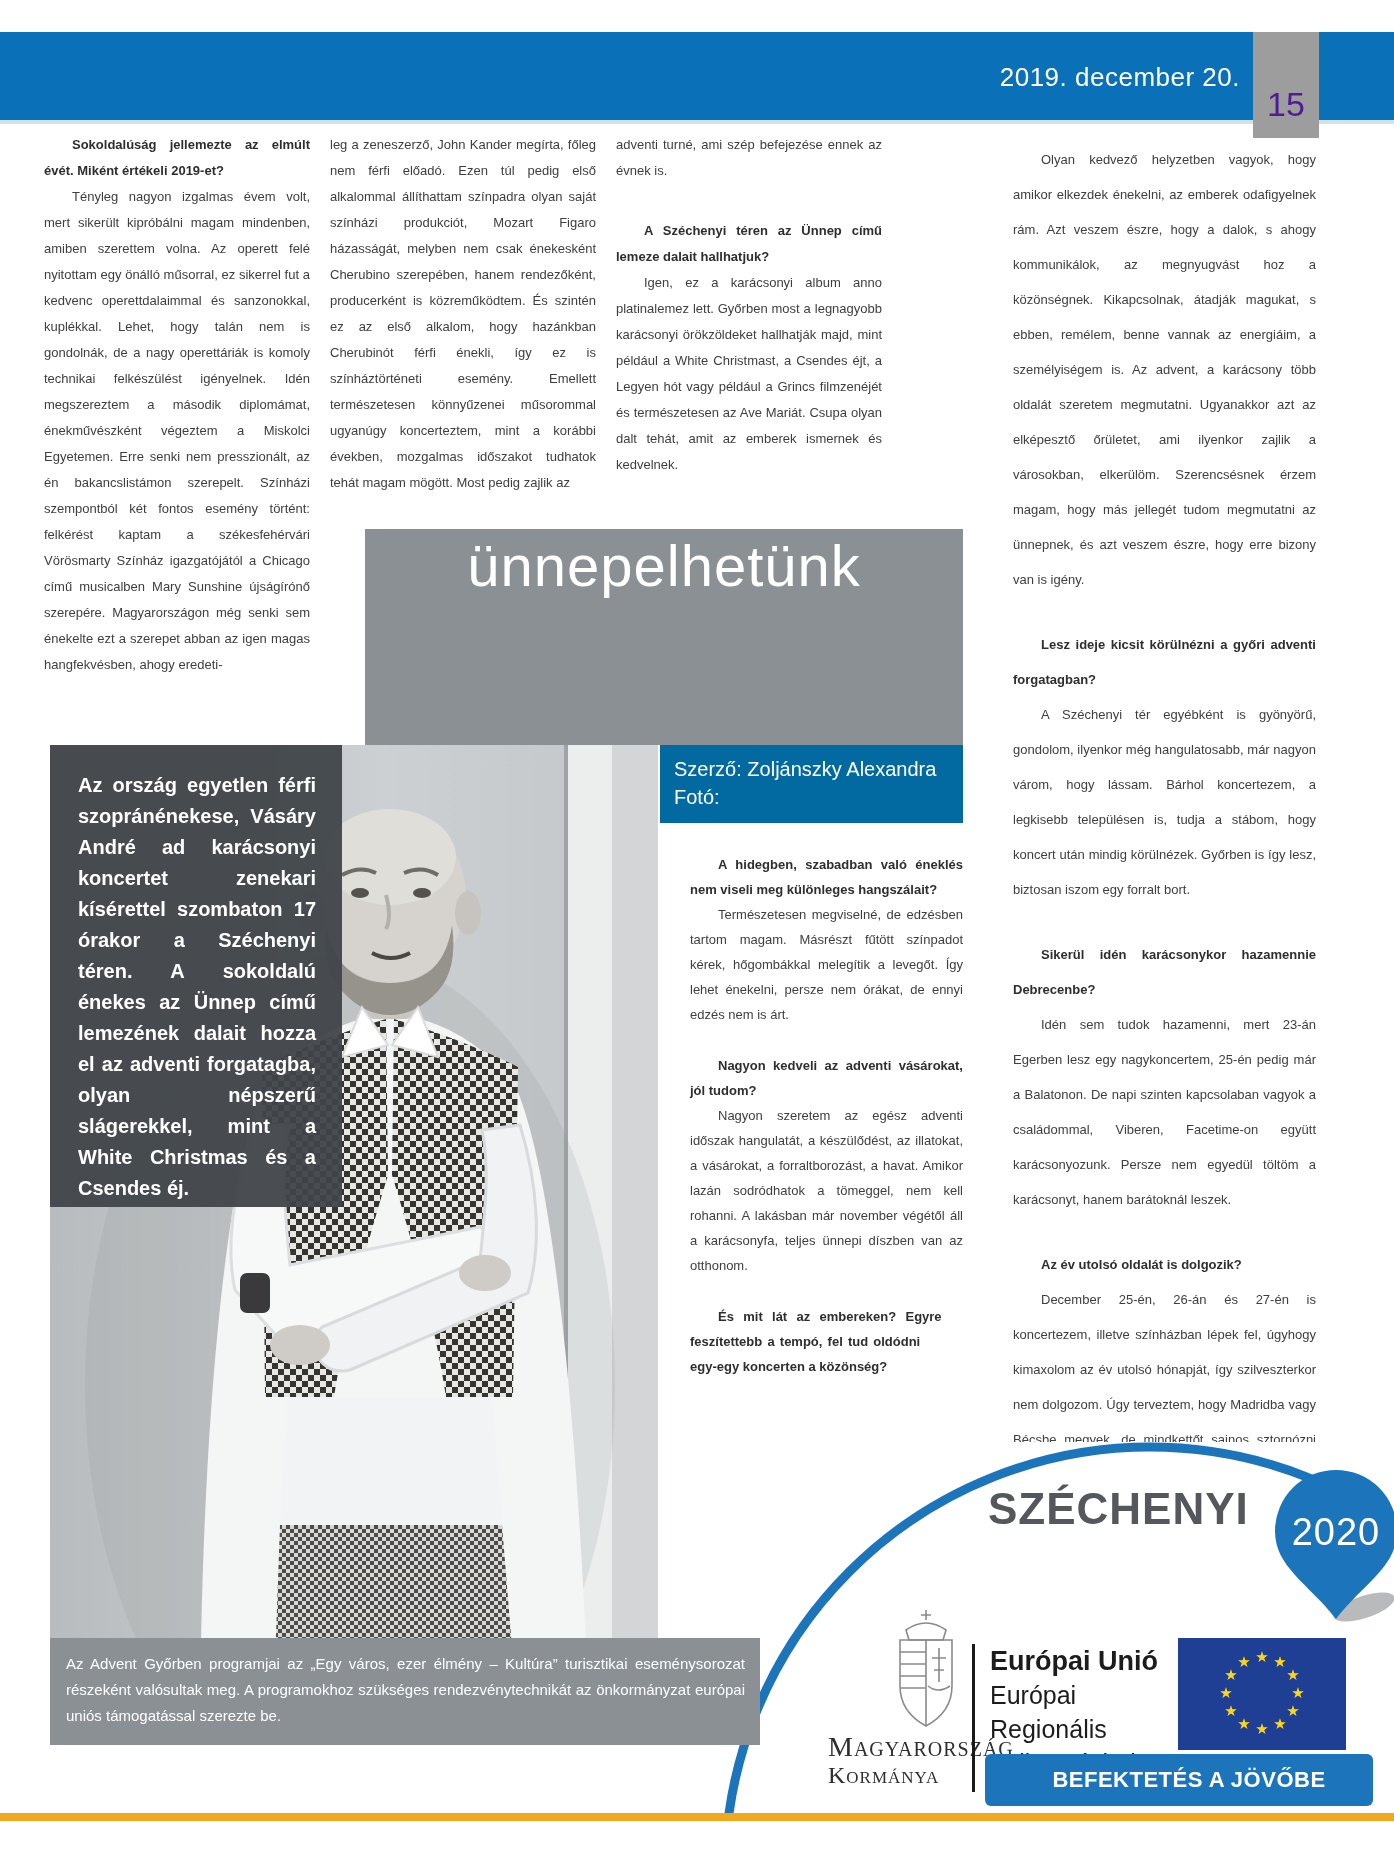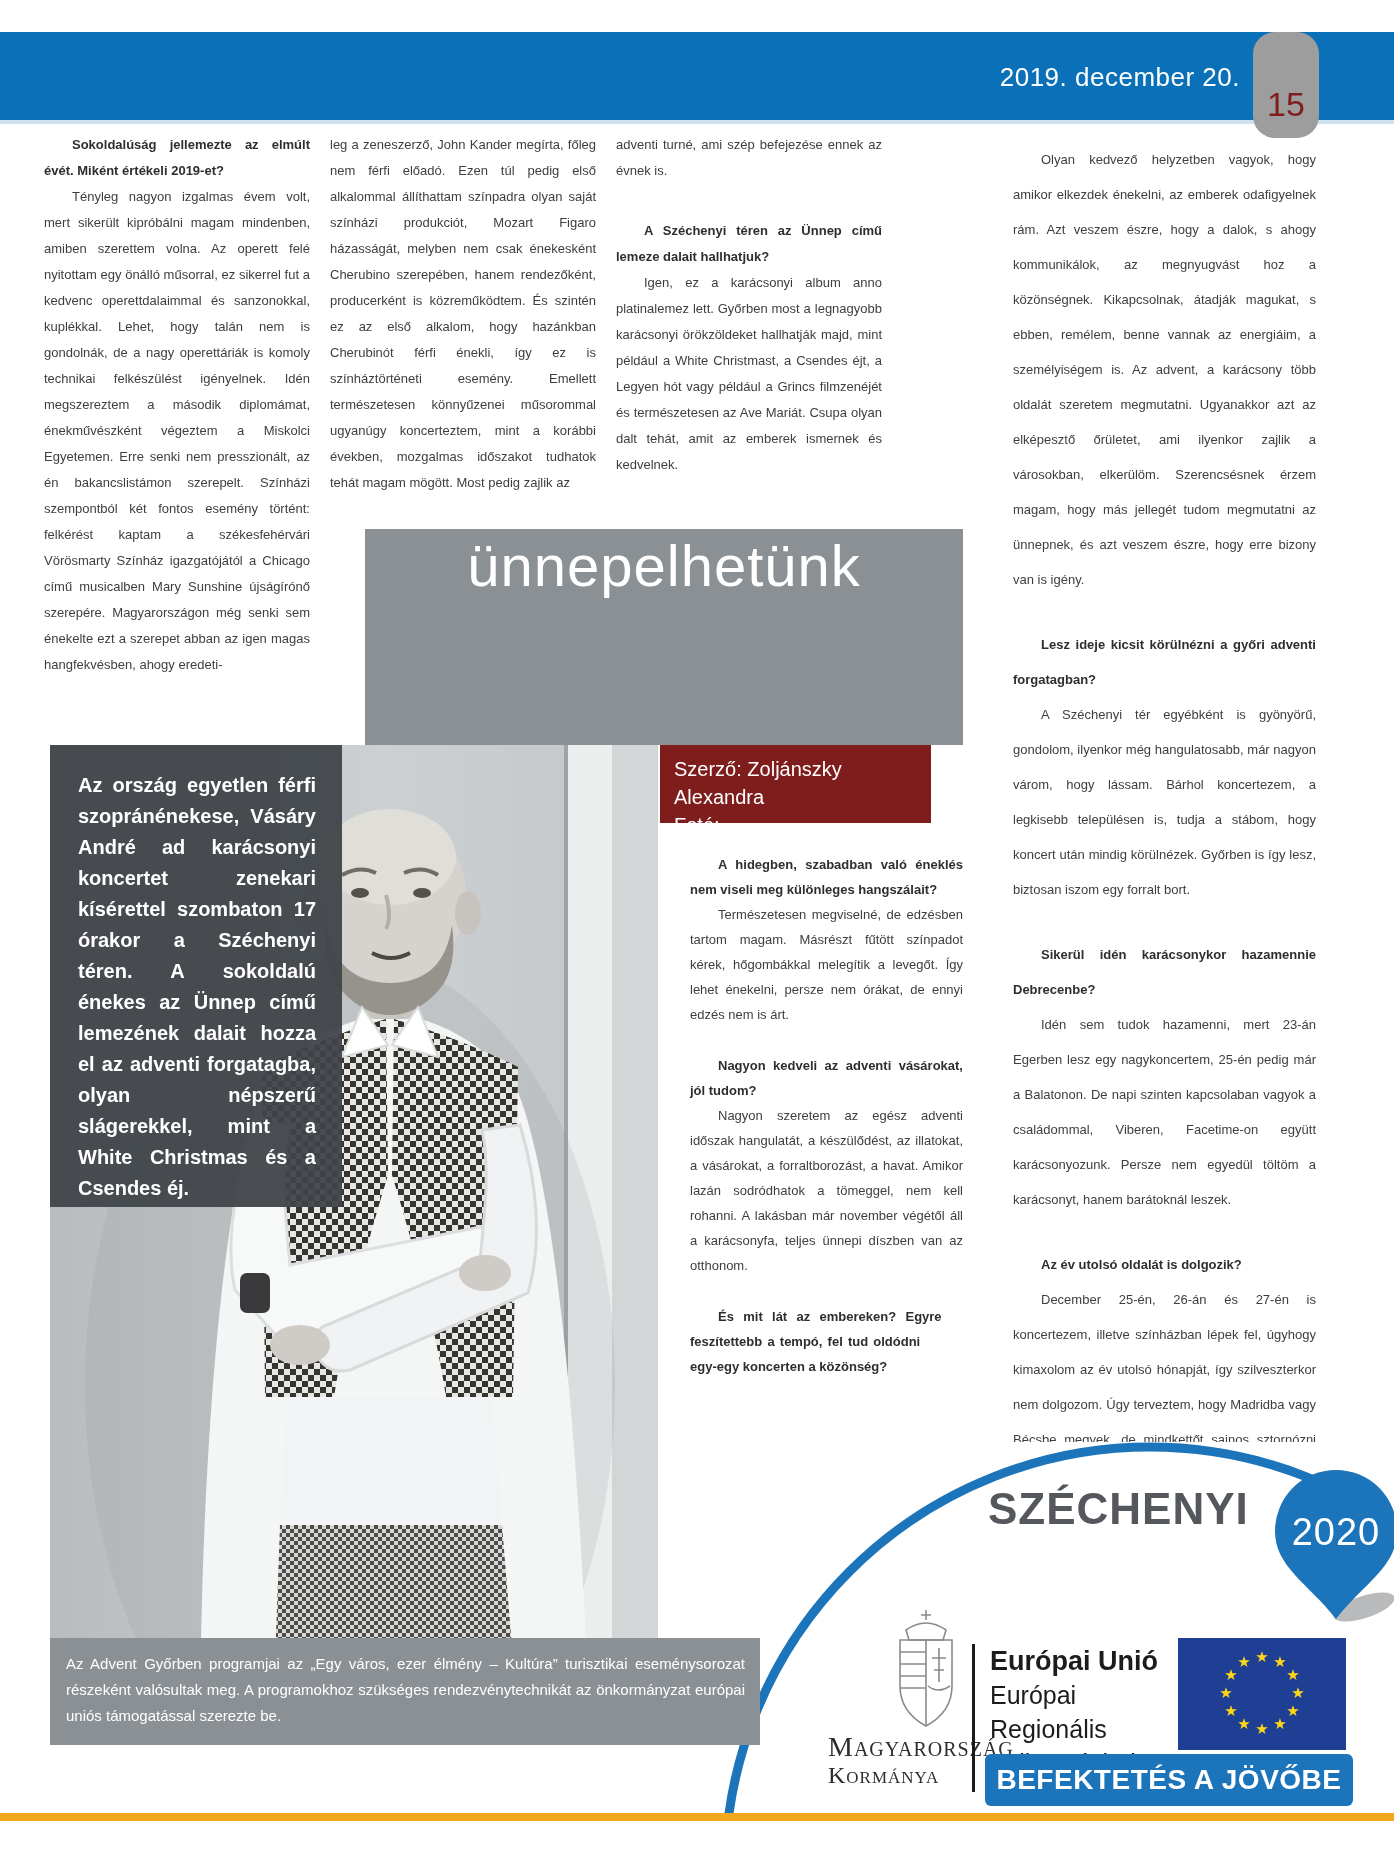--- a/index.html
+++ b/index.html
@@ -3,43 +3,43 @@
 <meta charset="utf-8">
 <style>
   html,body{margin:0;padding:0;background:#ffffff;}
   .page{position:relative;width:1394px;height:1861px;background:#fff;overflow:hidden;
         font-family:"Liberation Sans","DejaVu Sans",sans-serif;color:#3d3d3d;margin-top:32px;}
   .abs{position:absolute;}
   
   .hdr{left:0;top:0;width:1394px;height:88px;background:#0a70b7;}
   .hdr-line{left:0;top:88px;width:1394px;height:4px;background:#cfe2f0;}
   .hdr-date{top:30px;right:154px;color:#fff;font-size:26px;letter-spacing:.5px;}
-  .pagenum{left:1253px;top:0;width:66px;height:106px;background:#9d9d9d;color:#7f1d1d;
-           font-size:34px;display:flex;align-items:flex-end;justify-content:center;padding-bottom:14px;box-sizing:border-box;border-radius:22px;}
+  .pagenum{left:1253px;top:0;width:66px;height:106px;background:#9d9d9d;color:#4c1d95;
+           font-size:34px;display:flex;align-items:flex-end;justify-content:center;padding-bottom:14px;box-sizing:border-box;}
   
   .bodytext{font-size:13px;line-height:26px;text-align:justify;color:#3e3e3e;hyphens:auto;}
   .bodytext p{margin:0;text-indent:28px;}
   .bodytext p.noindent{text-indent:0;}
   .bodytext p.q{font-weight:bold;color:#2e2e2e;}
   .bodytext p.gap{margin-top:34px;}
   .col1{left:44px;top:100px;width:266px;height:585px;overflow:hidden;}
   .col2{left:330px;top:100px;width:266px;height:392px;overflow:hidden;}
   .col3{left:616px;top:100px;width:266px;height:392px;overflow:hidden;}
   .midcol{left:690px;top:820px;width:273px;height:760px;line-height:25px;overflow:visible;}
   .midcol p.gap{margin-top:26px;}
   .col4{left:1013px;top:110px;width:303px;height:1300px;line-height:35px;overflow:hidden;}
   .col4 p.gap{margin-top:30px;}
   .arc-spacer{float:right;width:126px;height:152px;margin-left:4px;
               shape-outside:polygon(100% 0,100% 100%,0 100%);}
   
   .titlebox{left:365px;top:497px;width:598px;height:216px;background:#8a9094;color:#fff;
             text-align:center;font-weight:300;}
   .titlebox .t1,.titlebox .t2{font-size:58px;line-height:74px;letter-spacing:1px;}
   .titlebox .t1{margin-top:26px;}
-  .byline{left:660px;top:713px;width:271px;height:78px;background:#7f1d1d;color:#fff;
+  .byline{left:660px;top:713px;width:303px;height:78px;background:#0369a1;color:#fff;
           font-size:20px;line-height:28px;padding:10px 0 0 14px;box-sizing:border-box;}
   
   .photo{left:50px;top:713px;width:608px;height:1000px;overflow:hidden;background:#c9ccce;}
   .leadbox{left:50px;top:713px;width:292px;height:462px;background:rgba(64,68,73,.95);color:#fff;
            box-sizing:border-box;padding:25px 26px 0 28px;font-weight:bold;font-size:20px;
            line-height:31px;text-align:justify;}
   .caption{left:50px;top:1606px;width:710px;height:107px;background:#8b9095;color:#fff;
            box-sizing:border-box;padding:13px 15px 0 16px;font-size:15px;line-height:26px;text-align:justify;}
   
   .circle-clip{left:0;top:0;width:1394px;height:1781px;overflow:hidden;pointer-events:none;}
@@ -48,22 +48,22 @@
              letter-spacing:1px;color:#54575b;}
   .pin{left:1266px;top:1435px;}
   .gov{left:828px;top:1700px;width:196px;color:#2e2e2e;
        font-family:"Liberation Serif","DejaVu Serif",serif;font-variant:small-caps;}
   .gov .g1{font-size:28px;letter-spacing:1px;line-height:30px;}
   .gov .g2{font-size:24px;letter-spacing:1px;line-height:26px;}
   .eurule{left:972px;top:1612px;width:3px;height:148px;background:#1a1a1a;}
   .eutext{left:990px;top:1612px;width:190px;color:#1c1c1c;font-size:25px;line-height:34px;}
   .eutext .e1{font-weight:bold;font-size:27px;}
   .invest{left:985px;top:1722px;width:368px;height:52px;background:#1c75bb;border-radius:6px;
-          color:#fff;font-weight:bold;font-size:28px;letter-spacing:.5px;
-          display:flex;align-items:center;justify-content:center;}
+          color:#fff;font-weight:bold;font-size:22px;letter-spacing:.5px;
+          display:flex;align-items:center;justify-content:center;padding-left:20px;}
   .yellow{left:0;top:1781px;width:1394px;height:8px;background:#f2a81d;}
 </style>
 </head>
 <body>
 
 <div class="page">
 
   <div class="abs hdr"></div>
   <div class="abs hdr-line"></div>
   <div class="abs hdr-date">2019. december 20.</div>

